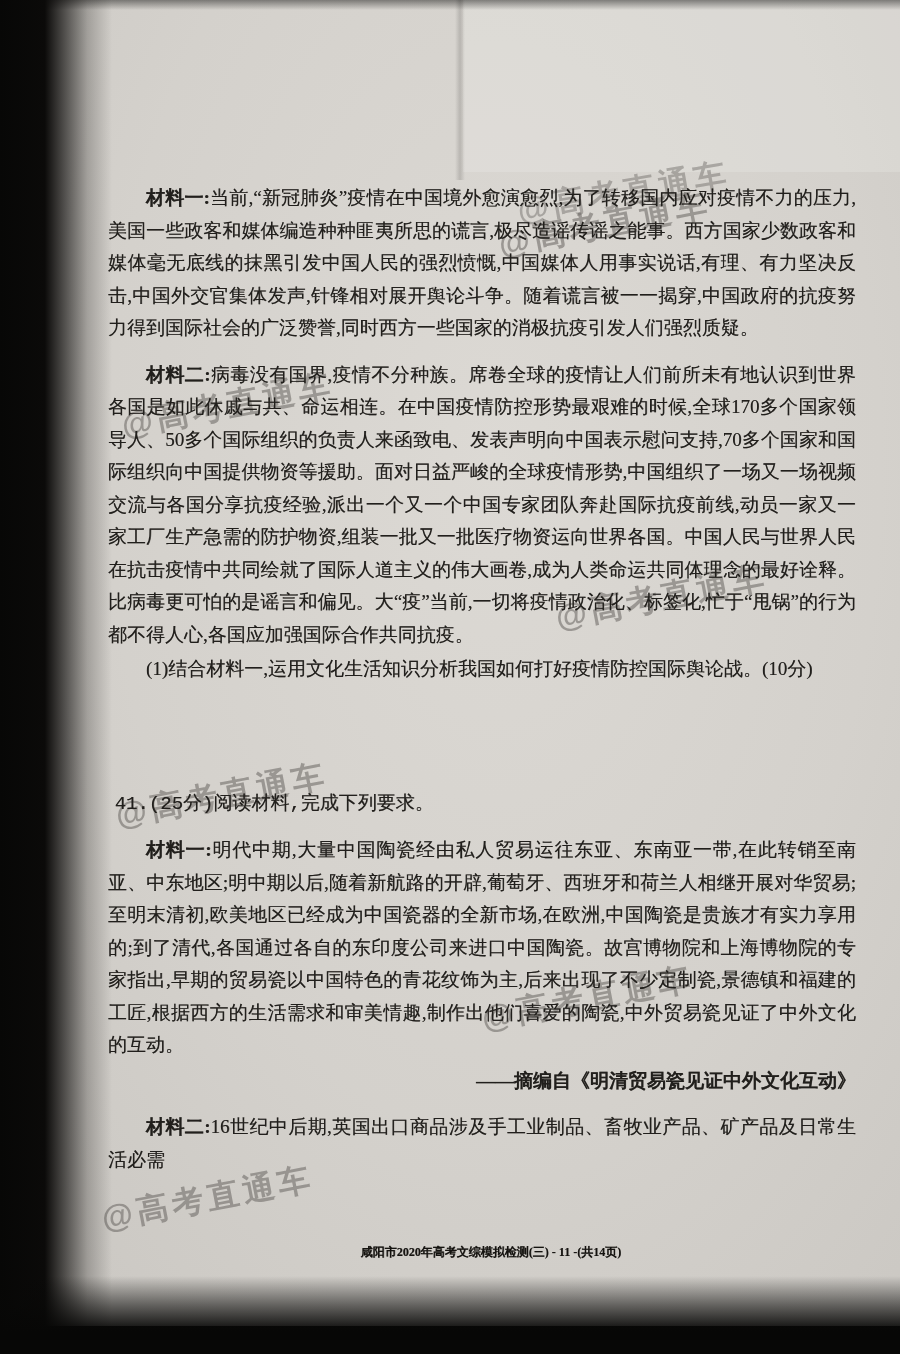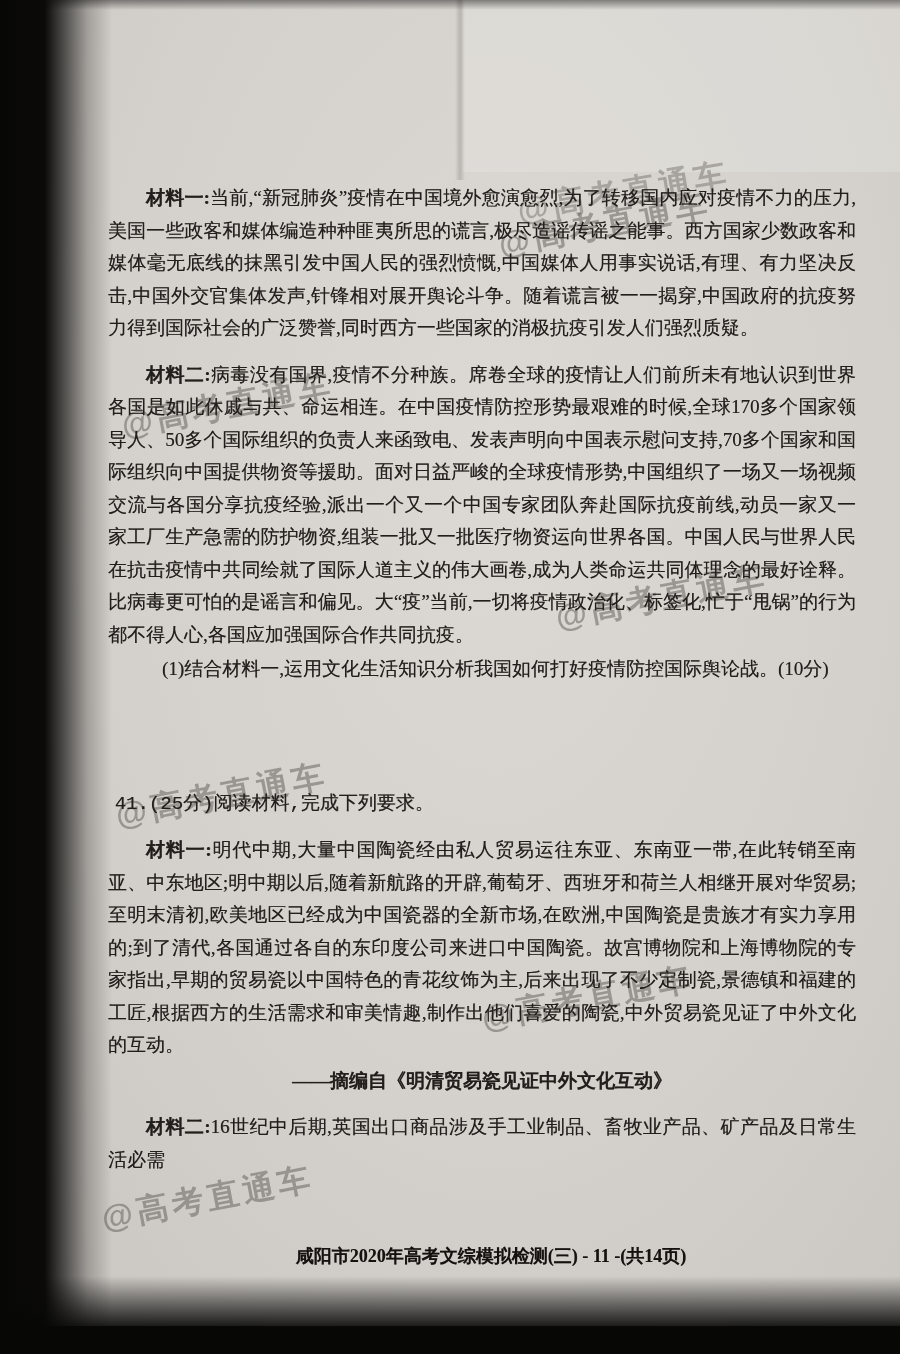--- a/index.html
+++ b/index.html
@@ -41,26 +41,26 @@
   .content {
     position: absolute; left: 108px; top: 168px; width: 748px;
     font-size: 19px; line-height: 32.5px; color: #211f1c;
     text-align: justify;
     text-shadow: 0.3px 0.3px 0.4px rgba(25,23,20,0.55);
   }
   .content p { margin: 0; text-indent: 2em; }
   p.qtitle { text-indent: 0.35em; margin-bottom: 9px; }
   p.q41title { margin-top: 102px; margin-bottom: 9px; font-family: Liberation Mono, monospace; }
   p.material { margin-top: 14px; }
-  p.sub { margin-top: 2px; margin-left: 16px; }
+  p.sub { margin-top: 2px; }
   .mlabel { font-weight: bold; }
-  p.source { text-align: center; text-indent: 0; margin-top: 3px; font-weight: bold; }
+  p.source { text-align: right; text-indent: 0; margin-top: 3px; font-weight: bold; }
   .footer {
     position: absolute; left: 110px; top: 1244px; width: 762px;
-    text-align: center; font-size: 18px; font-weight: bold; color: #14120f;
+    text-align: center; font-size: 12px; font-weight: bold; color: #14120f;
     text-shadow: 0.3px 0.3px 0.4px rgba(25,23,20,0.5);
   }
   .wm {
     position: absolute; white-space: nowrap;
     font-family: "Liberation Sans", "DejaVu Sans", sans-serif;
     font-size: 32px; font-weight: bold; letter-spacing: 4px;
     color: rgba(104, 101, 97, 0.55);
     transform-origin: left top;
     pointer-events: none;
   }

